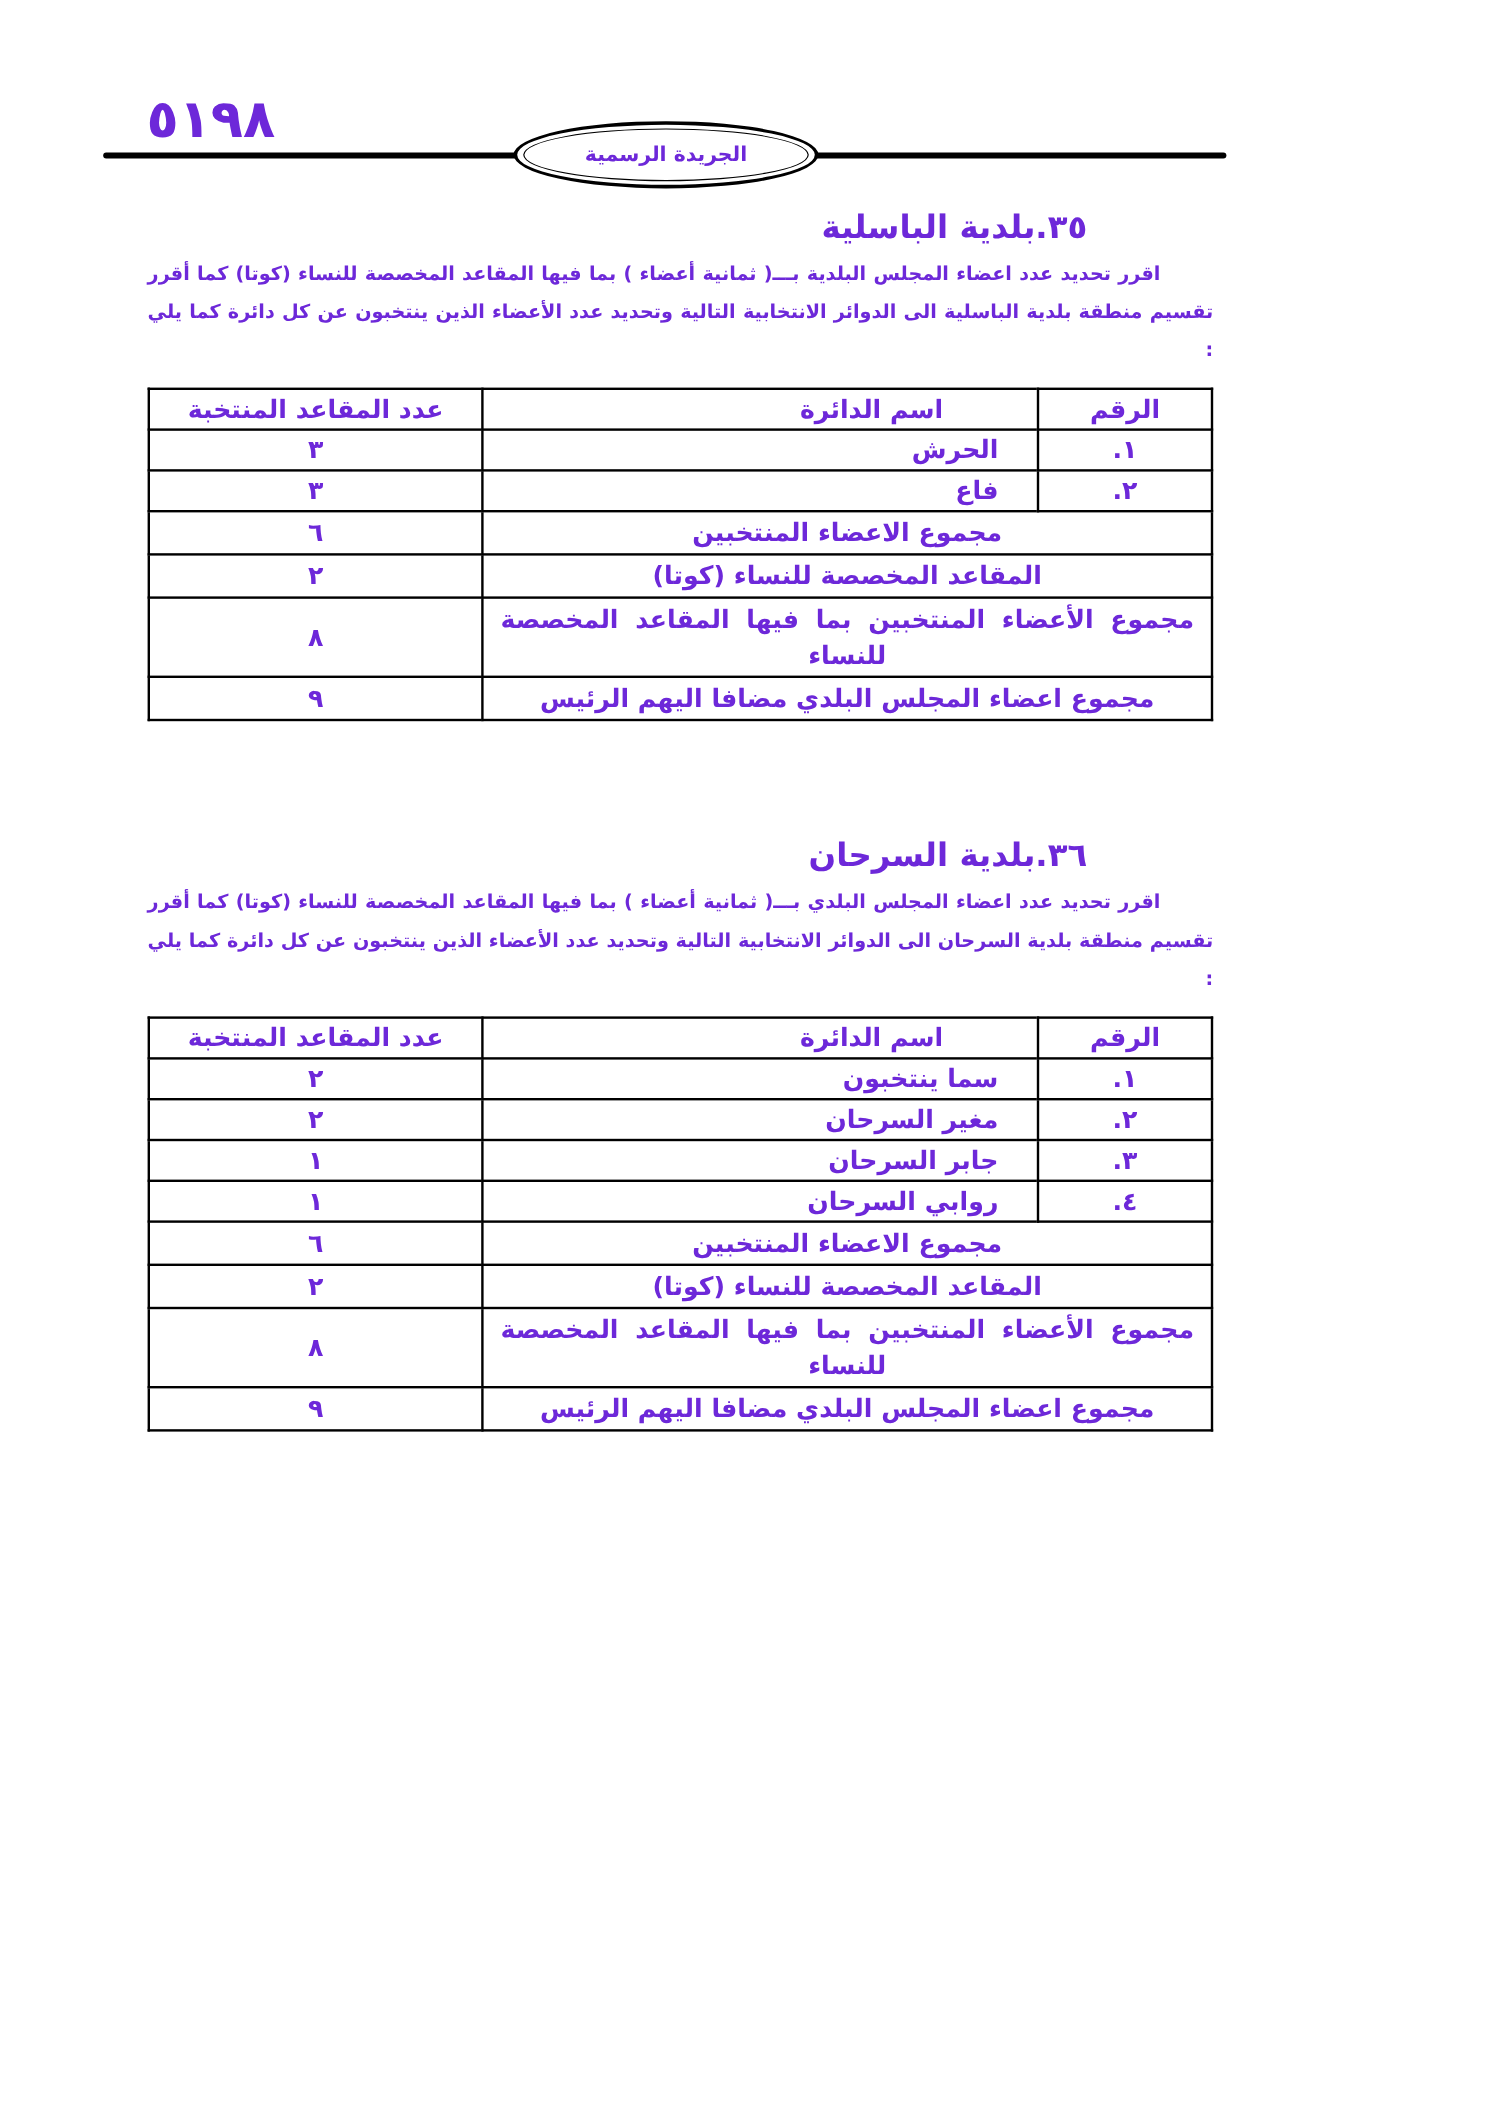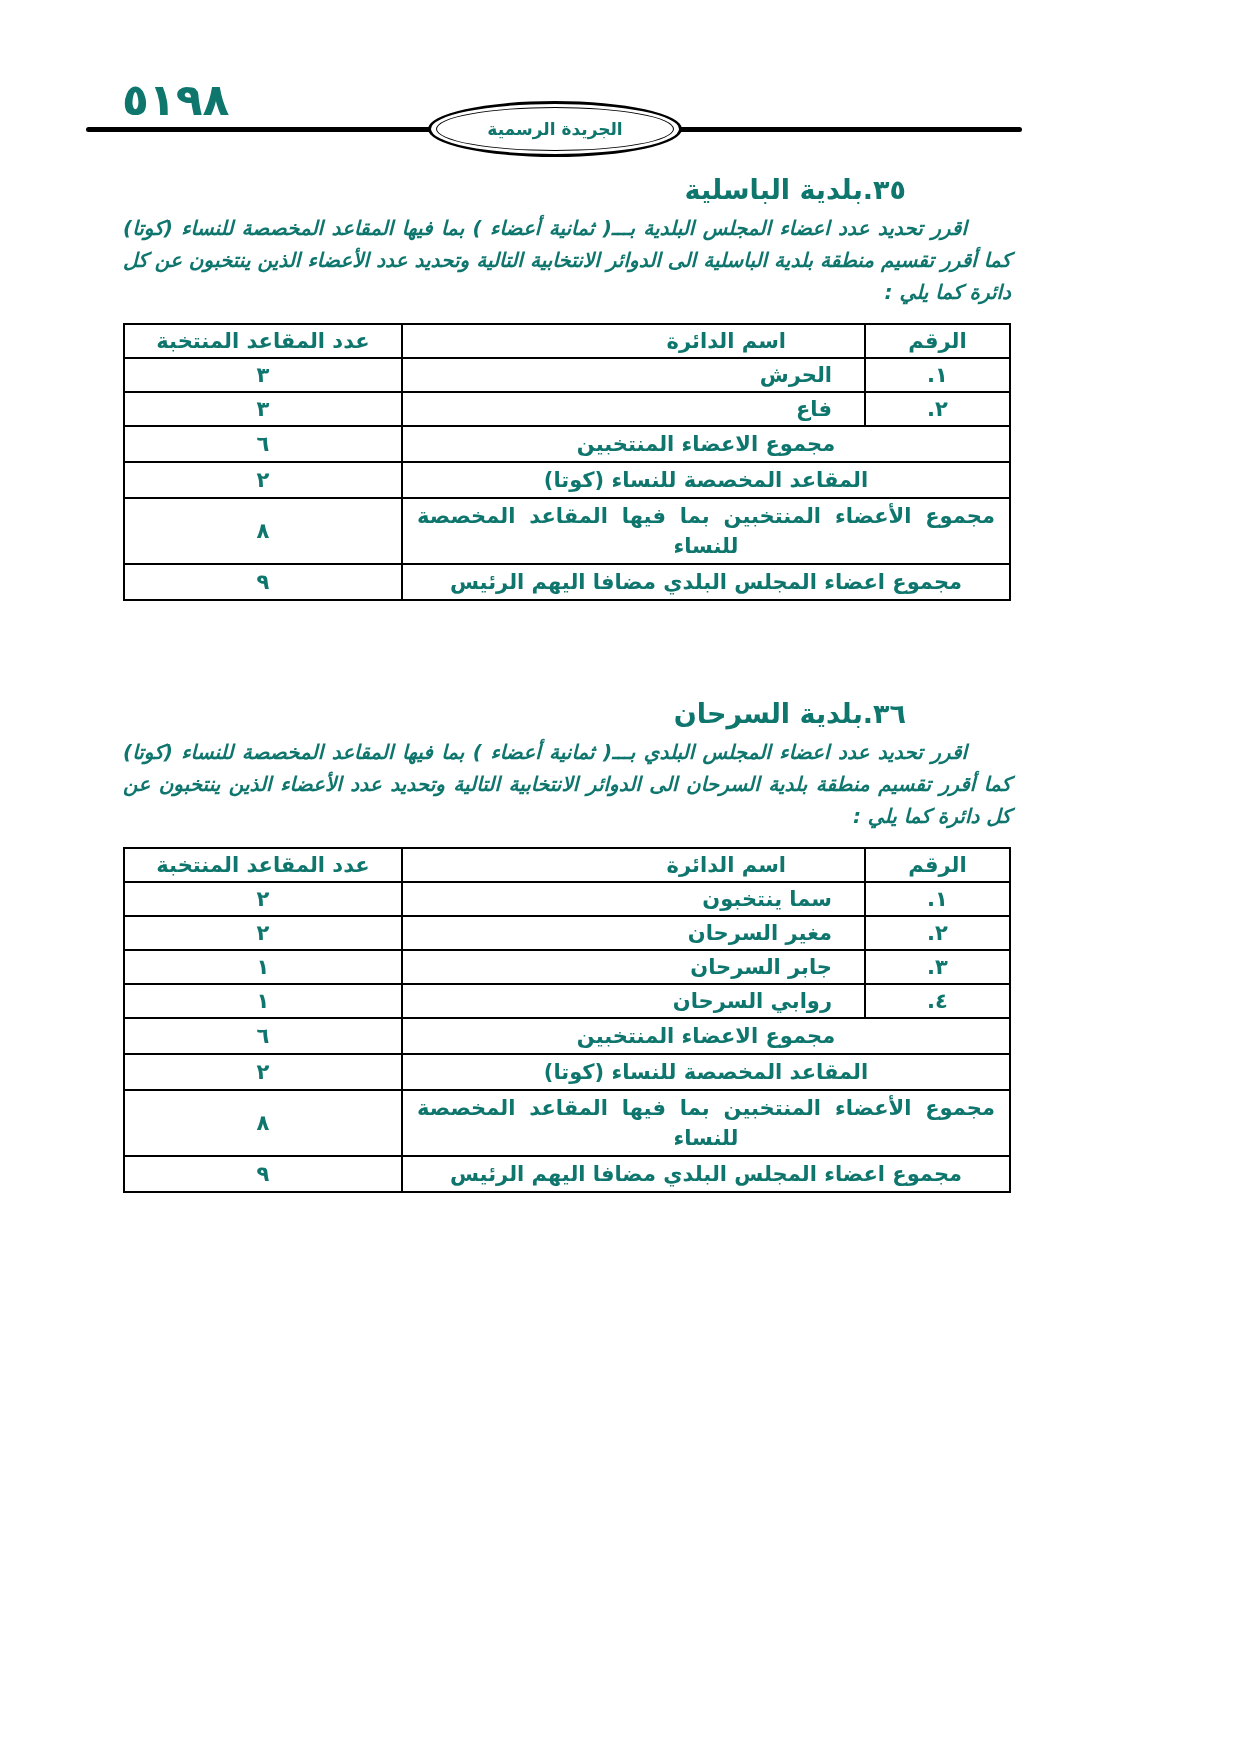--- a/index.html
+++ b/index.html
@@ -3,21 +3,21 @@
 <meta charset="utf-8">
 <style>
   * { margin: 0; padding: 0; box-sizing: border-box; }
   html, body { background: #ffffff; }
   .page {
     position: relative;
     width: 1241px;
     height: 1755px;
     margin: 0 auto;
     background: #ffffff;
-    color: #0f766e;
+    color: #6d28d9;
     font-family: "DejaVu Sans", sans-serif;
     font-weight: bold;
     overflow: hidden;
     direction: rtl;
   }
 
   
   .masthead { position: relative; height: 172px; }
   .page-number {
     position: absolute;
@@ -71,27 +71,26 @@
 
   .section-heading {
     font-size: 27px;
     font-weight: bold;
     text-align: right;
     padding-right: 105px;
     line-height: 36px;
     margin-bottom: 4px;
   }
   .section-paragraph {
-    font-size: 20px;
+    font-size: 16px;
     font-weight: bold;
     line-height: 32px;
     text-align: justify;
     text-indent: 44px;
     margin-bottom: 15px;
-    font-style: italic;
   }
 
   
   .seats-table {
     width: 100%;
     border-collapse: collapse;
     direction: rtl;
     table-layout: fixed;
   }
   .seats-table col.w-num { width: 145px; }

